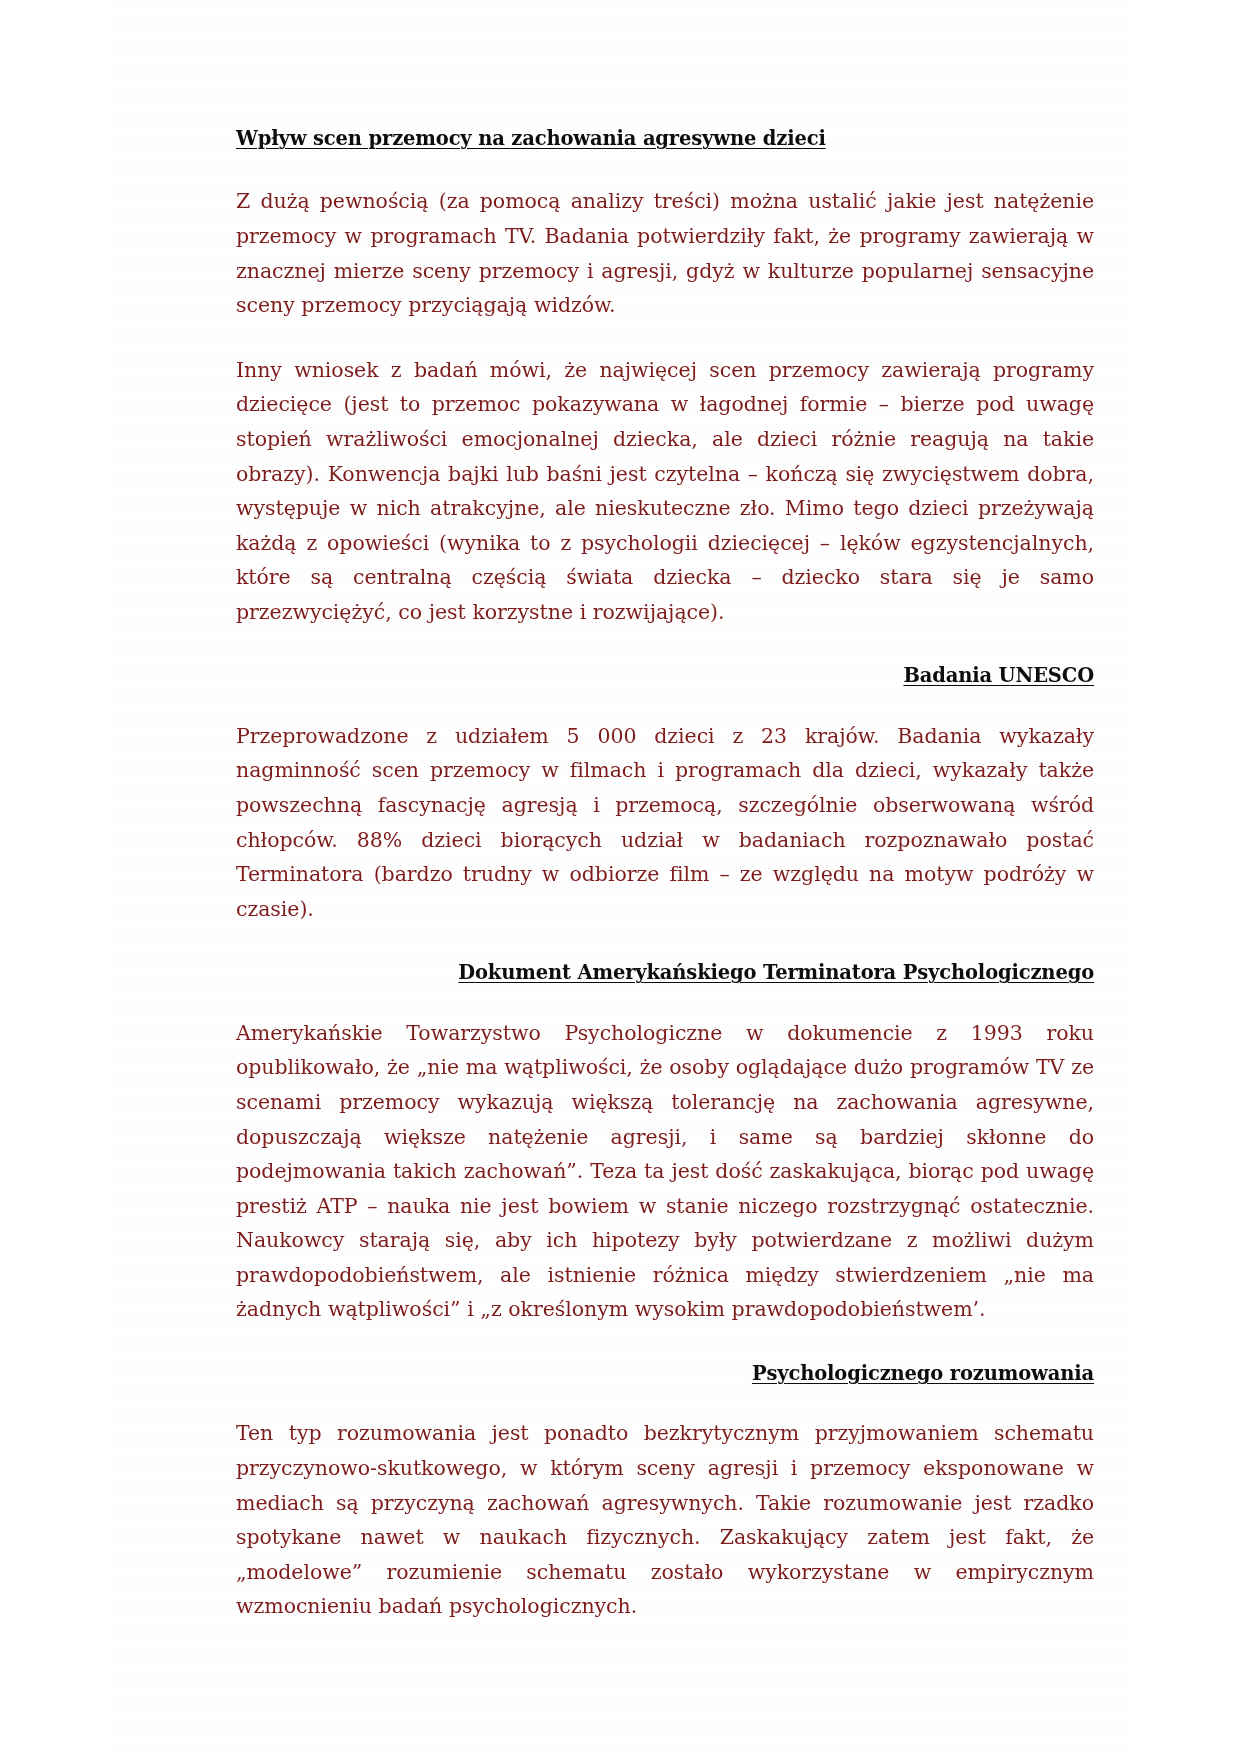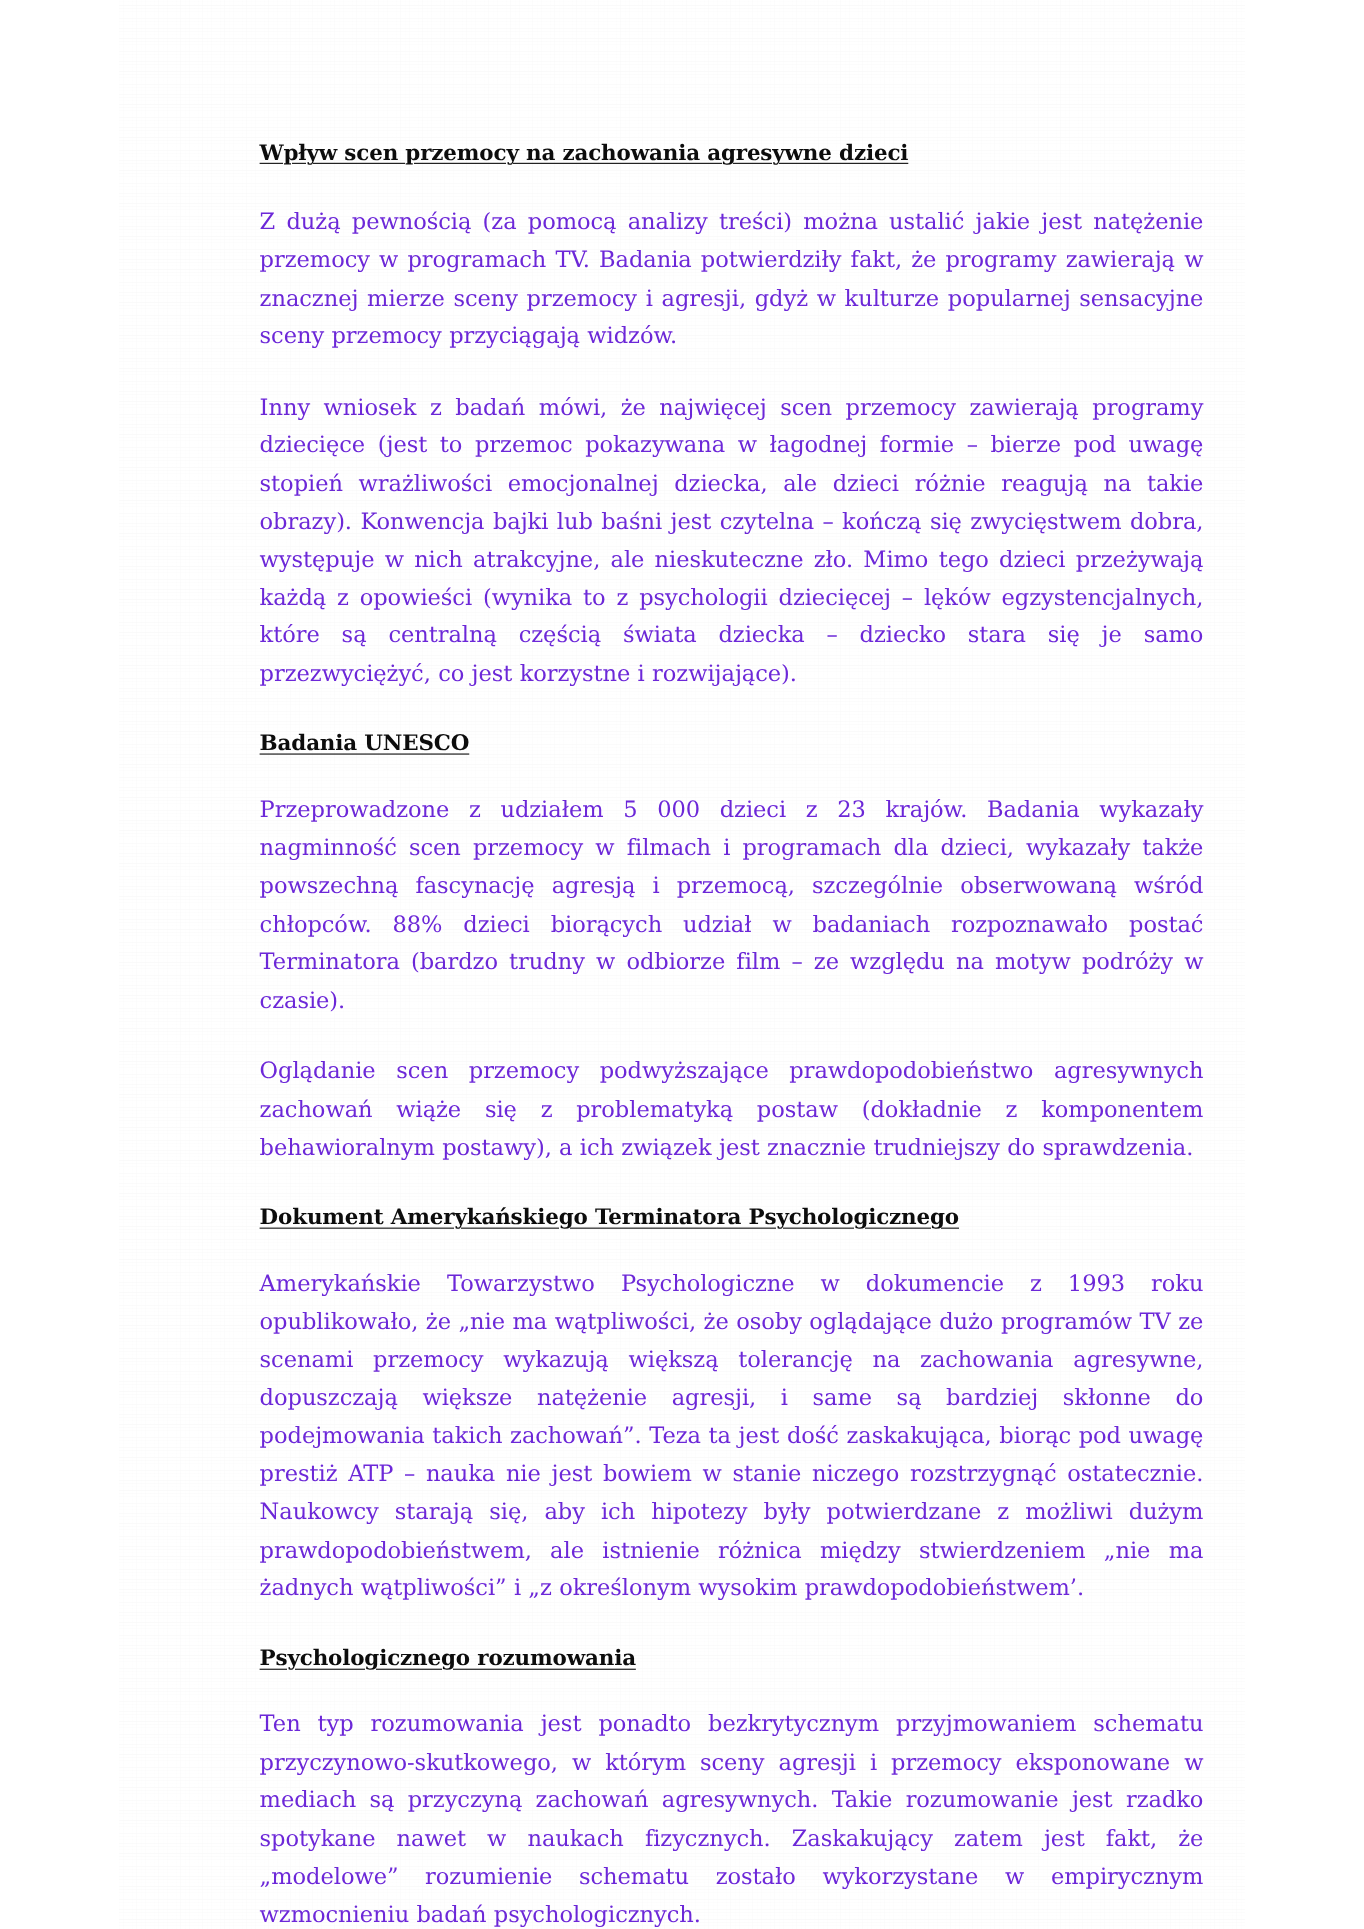--- a/index.html
+++ b/index.html
@@ -37,29 +37,30 @@
     text-decoration-thickness: 1.4px;
     color: #0d0d0d;
     font-family: "DejaVu Serif", "Liberation Serif", serif;
   }
   h1.doc-heading {
     margin-bottom: 33px;
   }
   h2.sec-heading {
     margin-top: 34px;
     margin-bottom: 30px;
+    text-align: right;
   }
   p.para {
     margin: 0 0 30px 0;
     padding: 0;
     font-size: 20.5px;
     line-height: 34.6px;
     text-align: justify;
     text-justify: inter-word;
-    color: #6d28d9;
+    color: #7f1d1d;
     letter-spacing: -0.05px;
     word-spacing: 0.2px;
   }
   
   .grain {
     position: absolute;
     inset: 0;
     pointer-events: none;
     opacity: 0.035;
     background-image:
@@ -76,21 +77,20 @@
     <h1 class="doc-heading">Wpływ scen przemocy na zachowania agresywne dzieci</h1>
 
     <p class="para">Z dużą pewnością (za pomocą analizy treści) można ustalić jakie jest natężenie przemocy w programach TV. Badania potwierdziły fakt, że programy zawierają w znacznej mierze sceny przemocy i agresji, gdyż w kulturze popularnej sensacyjne sceny przemocy przyciągają widzów.</p>
 
     <p class="para">Inny wniosek z badań mówi, że najwięcej scen przemocy zawierają programy dziecięce (jest to przemoc pokazywana w łagodnej formie – bierze pod uwagę stopień wrażliwości emocjonalnej dziecka, ale dzieci różnie reagują na takie obrazy). Konwencja bajki lub baśni jest czytelna – kończą się zwycięstwem dobra, występuje w nich atrakcyjne, ale nieskuteczne zło. Mimo tego dzieci przeżywają każdą z opowieści (wynika to z psychologii dziecięcej – lęków egzystencjalnych, które są centralną częścią świata dziecka – dziecko stara się je samo przezwyciężyć, co jest korzystne i rozwijające).</p>
 
     <h2 class="sec-heading">Badania UNESCO</h2>
 
     <p class="para">Przeprowadzone z udziałem 5 000 dzieci z 23 krajów. Badania wykazały nagminność scen przemocy w filmach i programach dla dzieci, wykazały także powszechną fascynację agresją i przemocą, szczególnie obserwowaną wśród chłopców. 88% dzieci biorących udział w badaniach rozpoznawało postać Terminatora (bardzo trudny w odbiorze film – ze względu na motyw podróży w czasie).</p>
 
-    <p class="para">Oglądanie scen przemocy podwyższające prawdopodobieństwo agresywnych zachowań wiąże się z problematyką postaw (dokładnie z komponentem behawioralnym postawy), a ich związek jest znacznie trudniejszy do sprawdzenia.</p>
 
     <h2 class="sec-heading">Dokument Amerykańskiego Terminatora Psychologicznego</h2>
 
     <p class="para">Amerykańskie Towarzystwo Psychologiczne w dokumencie z 1993 roku opublikowało, że „nie ma wątpliwości, że osoby oglądające dużo programów TV ze scenami przemocy wykazują większą tolerancję na zachowania agresywne, dopuszczają większe natężenie agresji, i same są bardziej skłonne do podejmowania takich zachowań”. Teza ta jest dość zaskakująca, biorąc pod uwagę prestiż ATP – nauka nie jest bowiem w stanie niczego rozstrzygnąć ostatecznie. Naukowcy starają się, aby ich hipotezy były potwierdzane z możliwi dużym prawdopodobieństwem, ale istnienie różnica między stwierdzeniem „nie ma żadnych wątpliwości” i „z określonym wysokim prawdopodobieństwem’.</p>
 
     <h2 class="sec-heading">Psychologicznego rozumowania</h2>
 
     <p class="para">Ten typ rozumowania jest ponadto bezkrytycznym przyjmowaniem schematu przyczynowo-skutkowego, w którym sceny agresji i przemocy eksponowane w mediach są przyczyną zachowań agresywnych. Takie rozumowanie jest rzadko spotykane nawet w naukach fizycznych. Zaskakujący zatem jest fakt, że „modelowe” rozumienie schematu zostało wykorzystane w empirycznym wzmocnieniu badań psychologicznych.</p>
 
   </div>

